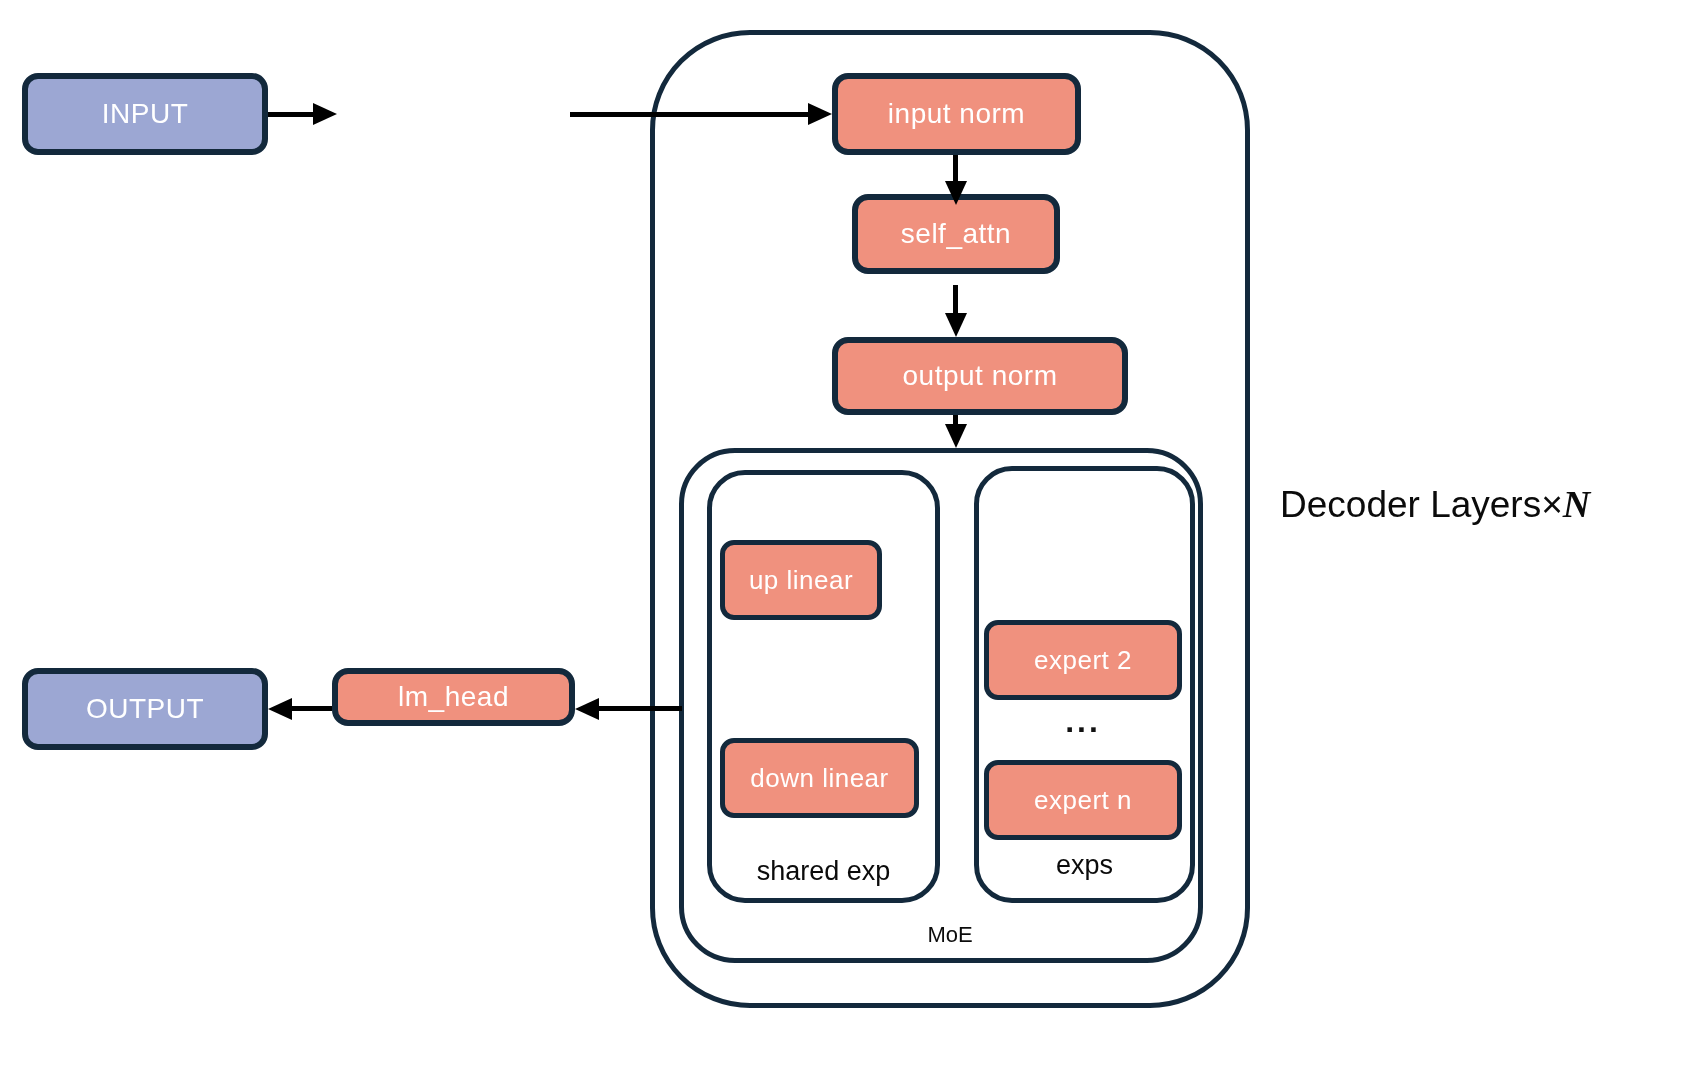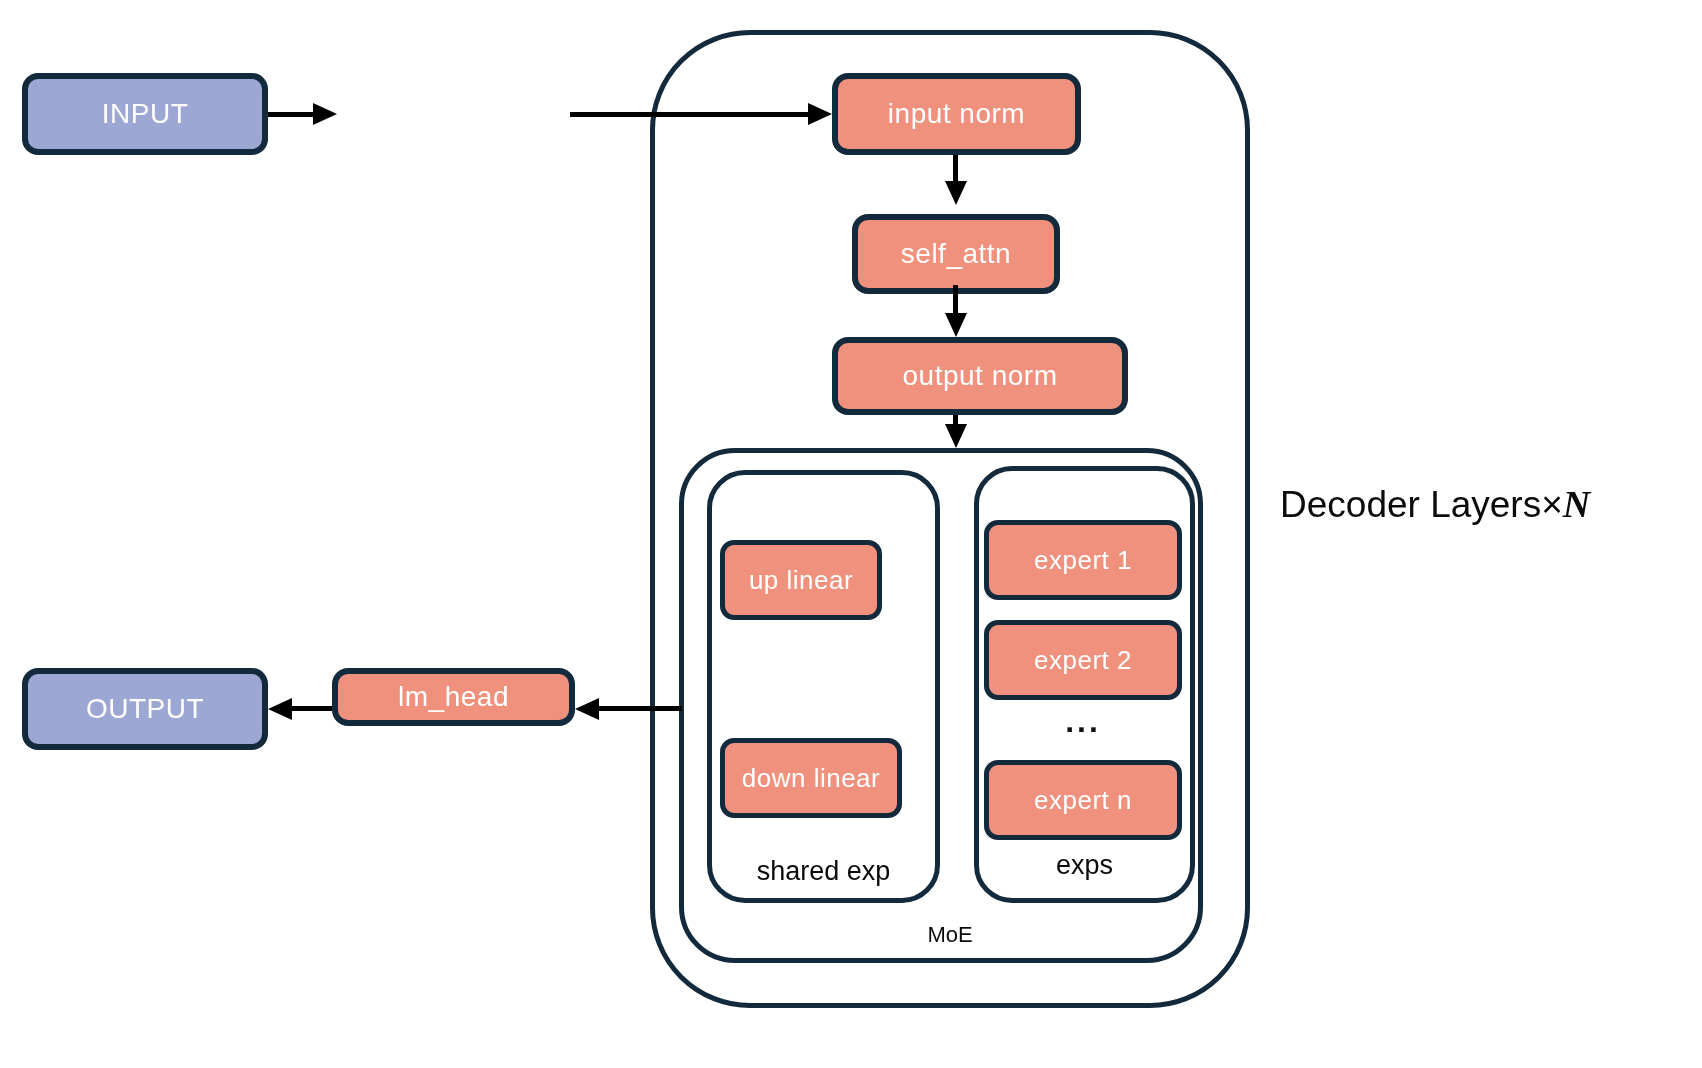--- a/index.html
+++ b/index.html
@@ -70,42 +70,39 @@
 
   <div class="box io" style="left:22px;top:73px;width:246px;height:82px;">
     <span>INPUT</span>
   </div>
 
 
   <div class="box" style="left:832px;top:73px;width:249px;height:82px;">
     <span>input norm</span>
   </div>
 
-  <div class="box" style="left:852px;top:214px;width:208px;height:80px;">
+  <div class="box" style="left:852px;top:194px;width:208px;height:80px;">
     <span>self_attn</span>
   </div>
 
   <div class="box" style="left:832px;top:337px;width:296px;height:78px;">
     <span>output norm</span>
   </div>
 
   <div class="box small" style="left:720px;top:540px;width:162px;height:80px;">
     <span>up linear</span>
   </div>
 
 
-  <div class="box small" style="left:720px;top:738px;width:182px;height:80px;">
+  <div class="box small" style="left:720px;top:738px;width:199px;height:80px;">
     <span>down linear</span>
   </div>
 
   <div class="lbl" style="left:707px;top:856px;width:233px;">shared exp</div>
 
-  <div class="box small" style="left:984px;top:520px;width:198px;height:80px;">
-    <span>expert 1</span>
-  </div>
 
   <div class="box small" style="left:984px;top:620px;width:198px;height:80px;">
     <span>expert 2</span>
   </div>
 
   <div class="dots" style="left:1040px;top:703px;width:86px;">...</div>
 
   <div class="box small" style="left:984px;top:760px;width:198px;height:80px;">
     <span>expert n</span>
   </div>

